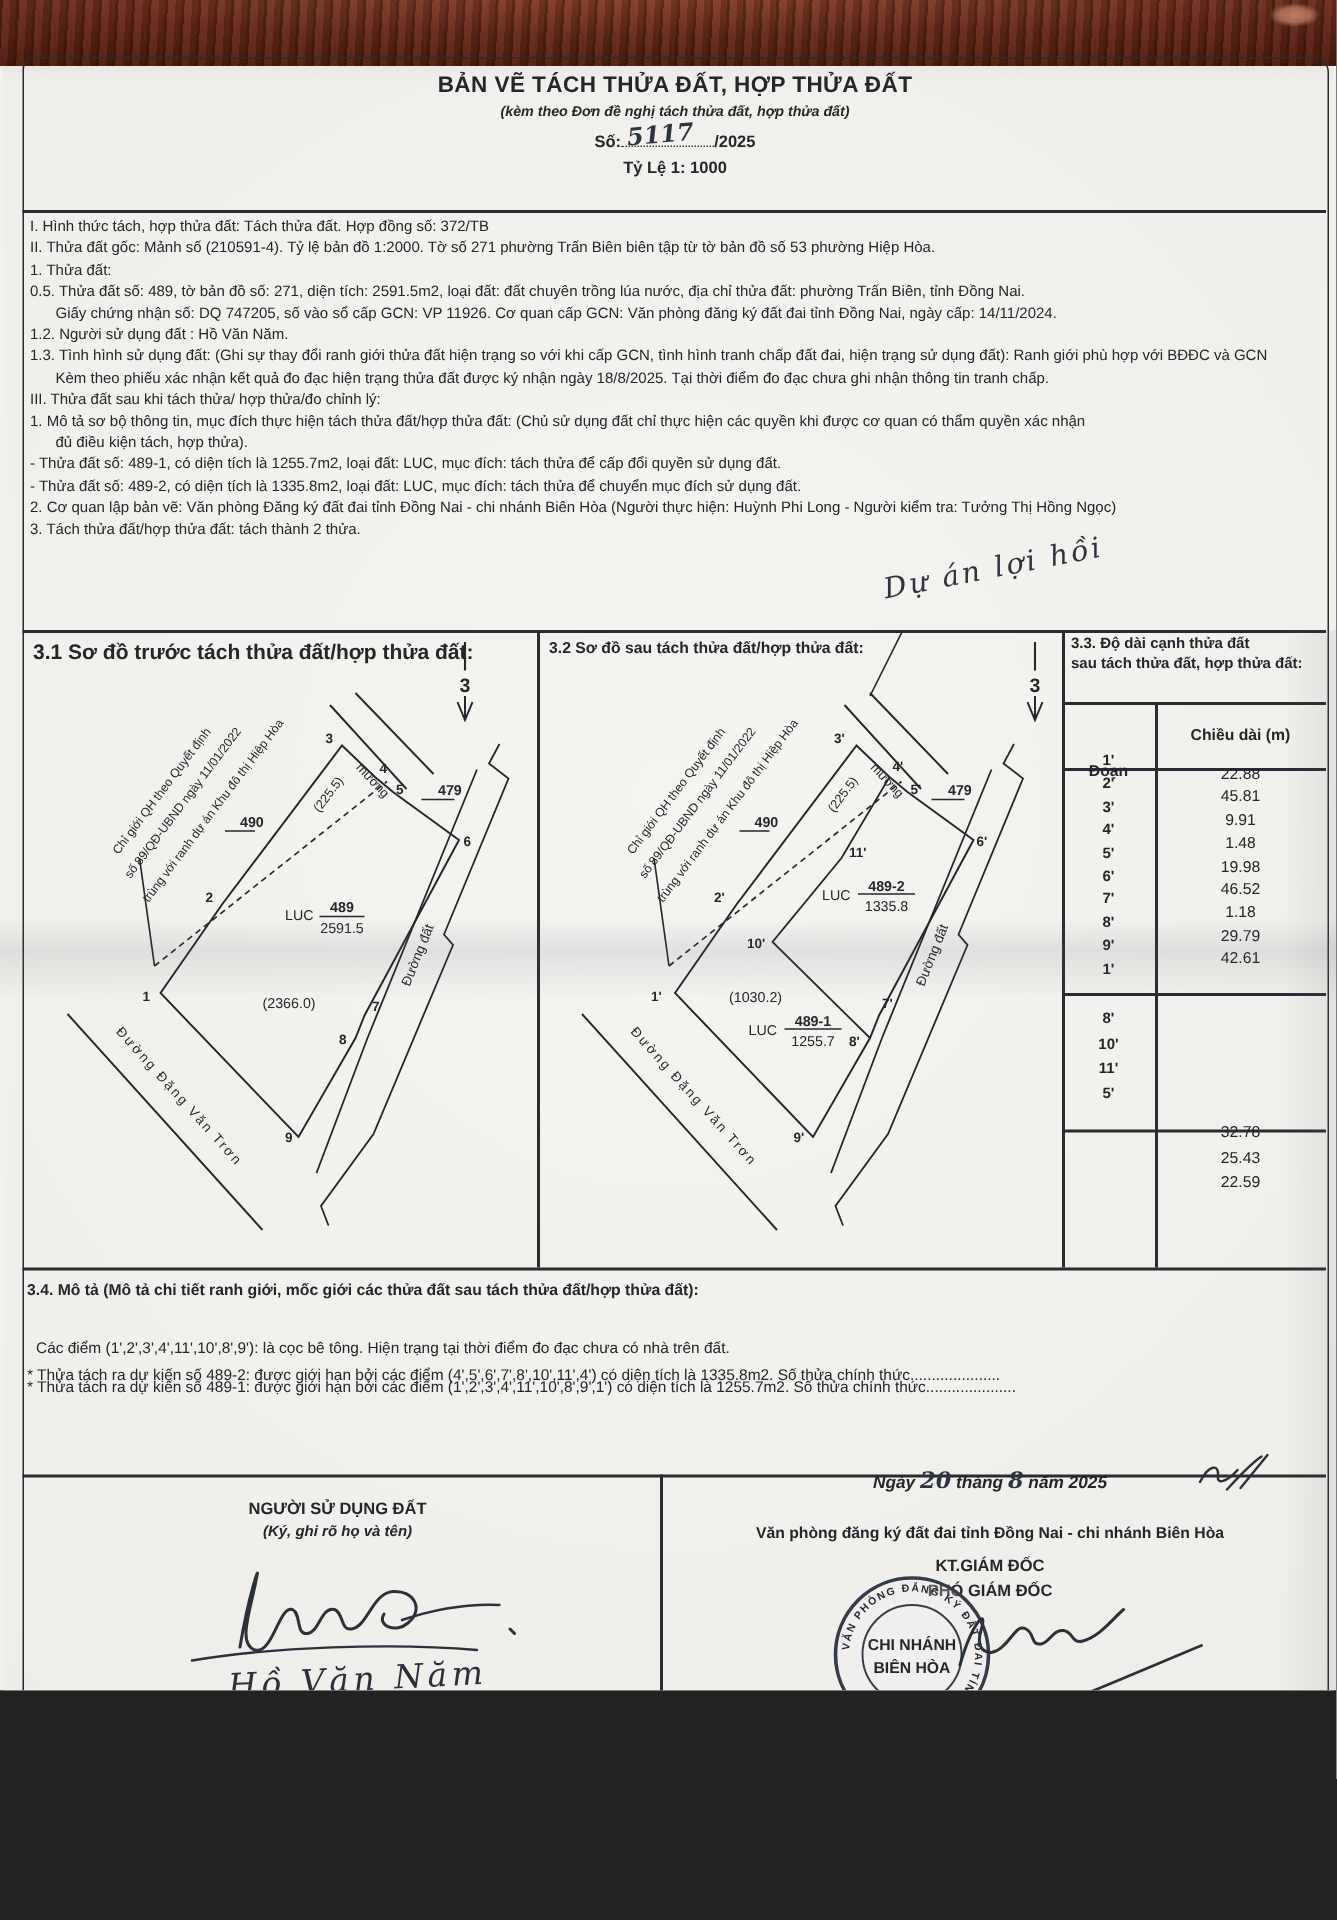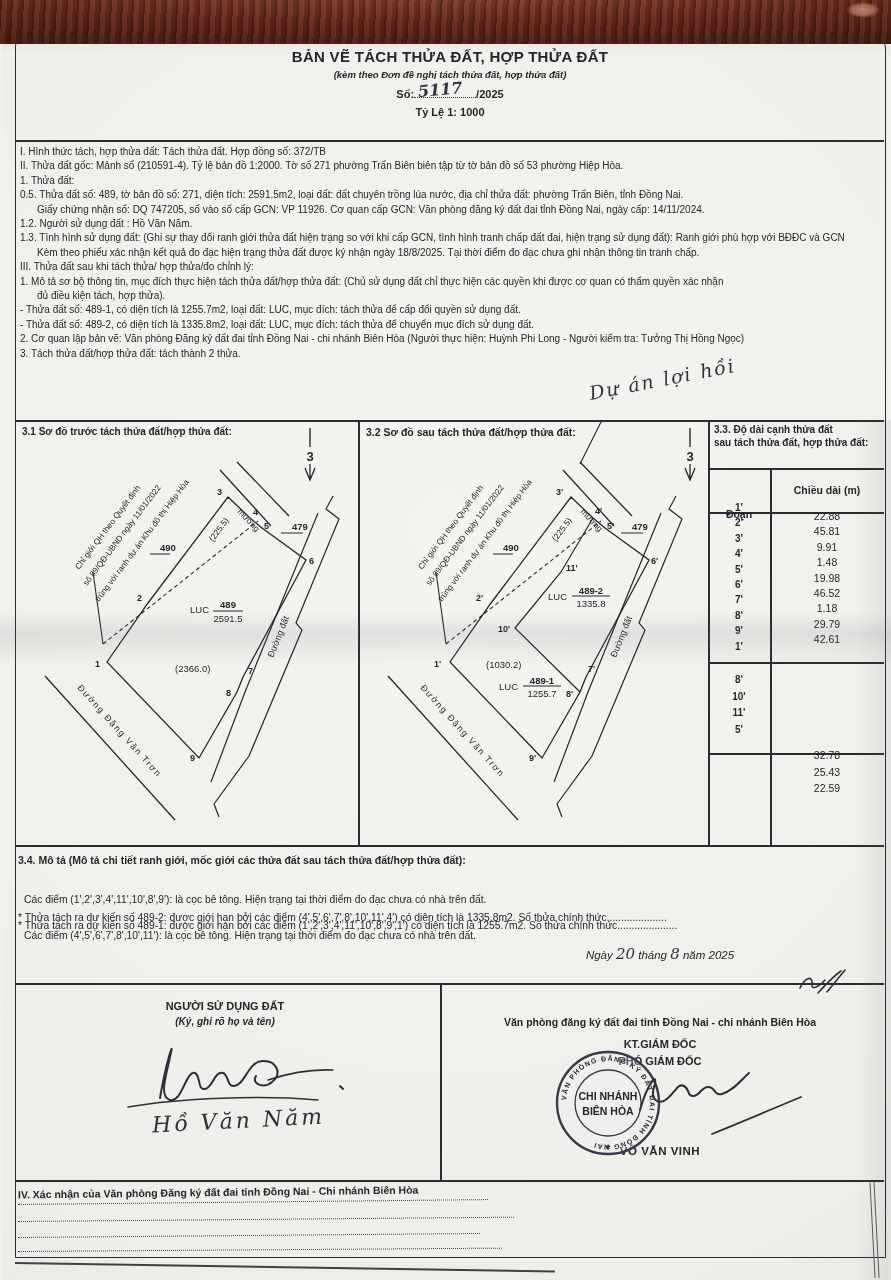--- a/index.html
+++ b/index.html
@@ -1,16 +1,16 @@
 <!DOCTYPE html>
 <html><head>
 <meta charset="utf-8">
 <style>
   html,body{margin:0;padding:0;background:#222;}
-  .photo{position:relative;width:891px;height:1280px;overflow:hidden;
+  .photo{position:relative;width:891px;height:1127px;overflow:hidden;
     font-family:"Liberation Sans",sans-serif;color:#24262b;background:#f3f1ee;}
   
   .wood{position:absolute;left:0;top:0;width:891px;height:44px;
     background:radial-gradient(130% 160% at 50% -20%, #8a4529 0%, #66281a 45%, #421306 100%);}
   .wood:after{content:"";position:absolute;inset:0;
     background:repeating-linear-gradient(93deg, rgba(0,0,0,.28) 0 2px, rgba(255,255,255,.04) 2px 7px, rgba(0,0,0,.12) 7px 11px);}
   .smudge{position:absolute;left:846px;top:2px;width:34px;height:16px;border-radius:50%;
     background:radial-gradient(closest-side,#c98d74,#b4735c 60%,transparent);opacity:.85;}
   .page{position:absolute;left:2px;top:30px;width:887px;height:1250px;
     background:
@@ -70,21 +70,21 @@
   <div class="txt info" style="left:20px;top:332.2px;">2. Cơ quan lập bản vẽ: Văn phòng Đăng ký đất đai tỉnh Đồng Nai - chi nhánh Biên Hòa (Người thực hiện: Huỳnh Phi Long - Người kiểm tra: Tưởng Thị Hồng Ngọc)</div>
   <div class="txt info" style="left:20px;top:346.6px;">3. Tách thửa đất/hợp thửa đất: tách thành 2 thửa.</div>
 
   <div class="txt hand" style="left:588px;top:368px;font-size:19px;transform:rotate(-11deg);letter-spacing:2px;">Dự án lợi hồi</div>
 
   <div class="hline" style="left:15px;top:420px;width:869px;"></div>
   <div class="vline" style="left:358px;top:420px;height:425px;"></div>
   <div class="vline" style="left:708px;top:420px;height:425px;"></div>
   <div class="hline" style="left:15px;top:845px;width:869px;"></div>
 
-  <div class="txt" style="left:22px;top:426px;font-size:10px;font-weight:bold;">3.1 Sơ đồ trước tách thửa đất/hợp thửa đất:</div>
+  <div class="txt" style="left:22px;top:426px;font-size:14px;font-weight:bold;">3.1 Sơ đồ trước tách thửa đất/hợp thửa đất:</div>
   <div class="txt" style="left:366px;top:426px;font-size:10.5px;font-weight:bold;">3.2 Sơ đồ sau tách thửa đất/hợp thửa đất:</div>
   <div class="txt" style="left:714px;top:424px;font-size:10px;font-weight:bold;">3.3. Độ dài cạnh thửa đất</div>
   <div class="txt" style="left:714px;top:437px;font-size:10px;font-weight:bold;">sau tách thửa đất, hợp thửa đất:</div>
 
   <svg style="position:absolute;left:15px;top:420px;" width="343" height="425" viewBox="0 0 343 425">
     <g stroke="#26272c" fill="none" stroke-width="1.3">
       <path d="M92,242 L133,183 L213,77 L235,98 L247,108 L291,140 L228,257 L222,272 L184,338 Z"></path>
       <path d="M205,50 L256,106"></path>
       <path d="M222,42 L274,96"></path>
       <path d="M88,224 L78,152" stroke-width="1.1"></path>
@@ -216,31 +216,30 @@
   <div class="txt c" style="left:770px;top:699px;width:114px;font-size:10.5px;line-height:16.5px;white-space:normal;margin-top:48px;">
     <div>32.78</div>
       <div>25.43</div>
     <div>22.59</div>
   </div>
 
   <div class="txt" style="left:18px;top:854px;font-size:10.5px;font-weight:bold;">3.4. Mô tả (Mô tả chi tiết ranh giới, mốc giới các thửa đất sau tách thửa đất/hợp thửa đất):</div>
   <div class="txt" style="left:18px;top:876px;font-size:10.3px;margin-top:44px;">* Thửa tách ra dự kiến số 489-1: được giới hạn bởi các điểm (1',2',3',4',11',10',8',9',1') có diện tích là 1255.7m2. Số thửa chính thức.....................</div>
   <div class="txt" style="left:24px;top:894px;font-size:10.3px;">Các điểm (1',2',3',4',11',10',8',9'): là cọc bê tông. Hiện trạng tại thời điểm đo đạc chưa có nhà trên đất.</div>
   <div class="txt" style="left:18px;top:912px;font-size:10.3px;">* Thửa tách ra dự kiến số 489-2: được giới hạn bởi các điểm (4',5',6',7',8',10',11',4') có diện tích là 1335.8m2. Số thửa chính thức.....................</div>
-  <div class="txt" style="left:24px;top:930px;font-size:10.3px;">Các điểm (4',5',6',7',8',10',11'): là cọc bê tông. Hiện trạng tại thời điểm đo đạc chưa có nhà trên đất.</div>
 
   <div class="hline" style="left:15px;top:983px;width:869px;"></div>
   <div class="vline" style="left:440px;top:983px;height:197px;"></div>
   <div class="hline" style="left:15px;top:1180px;width:869px;"></div>
 
   <div class="txt c" style="left:90px;top:1000px;width:270px;font-size:11px;font-weight:bold;">NGƯỜI SỬ DỤNG ĐẤT</div>
   <div class="txt c" style="left:90px;top:1016px;width:270px;font-size:10px;font-weight:bold;font-style:italic;">(Ký, ghi rõ họ và tên)</div>
   <div class="txt hand" style="left:152px;top:1108px;font-size:22px;transform:rotate(-3deg);letter-spacing:3px;color:#2b2f3b;">Hồ Văn Năm</div>
 
-  <div class="txt c" style="left:460px;top:945px;width:400px;font-size:11.5px;font-style:italic;font-weight:normal;">
+  <div class="txt c" style="left:460px;top:978px;width:400px;font-size:11.5px;font-style:italic;font-weight:bold;">
     <span>Ngày</span>
     <span class="hand" style="font-size:15px;">20</span>
     <span>tháng</span>
     <span class="hand" style="font-size:15px;">8</span>
     <span>năm 2025</span>
   </div>
   <div class="txt c" style="left:450px;top:1016px;width:420px;font-size:10.5px;font-weight:bold;">Văn phòng đăng ký đất đai tỉnh Đồng Nai - chi nhánh Biên Hòa</div>
   <div class="txt c" style="left:450px;top:1038px;width:420px;font-size:11px;font-weight:bold;">KT.GIÁM ĐỐC</div>
   <div class="txt c" style="left:450px;top:1145px;width:420px;font-size:11.5px;font-weight:bold;letter-spacing:.5px;">VÕ VĂN VINH</div>
   <div class="txt c" style="left:450px;top:1055px;width:420px;font-size:11px;font-weight:bold;">PHÓ GIÁM ĐỐC</div>

